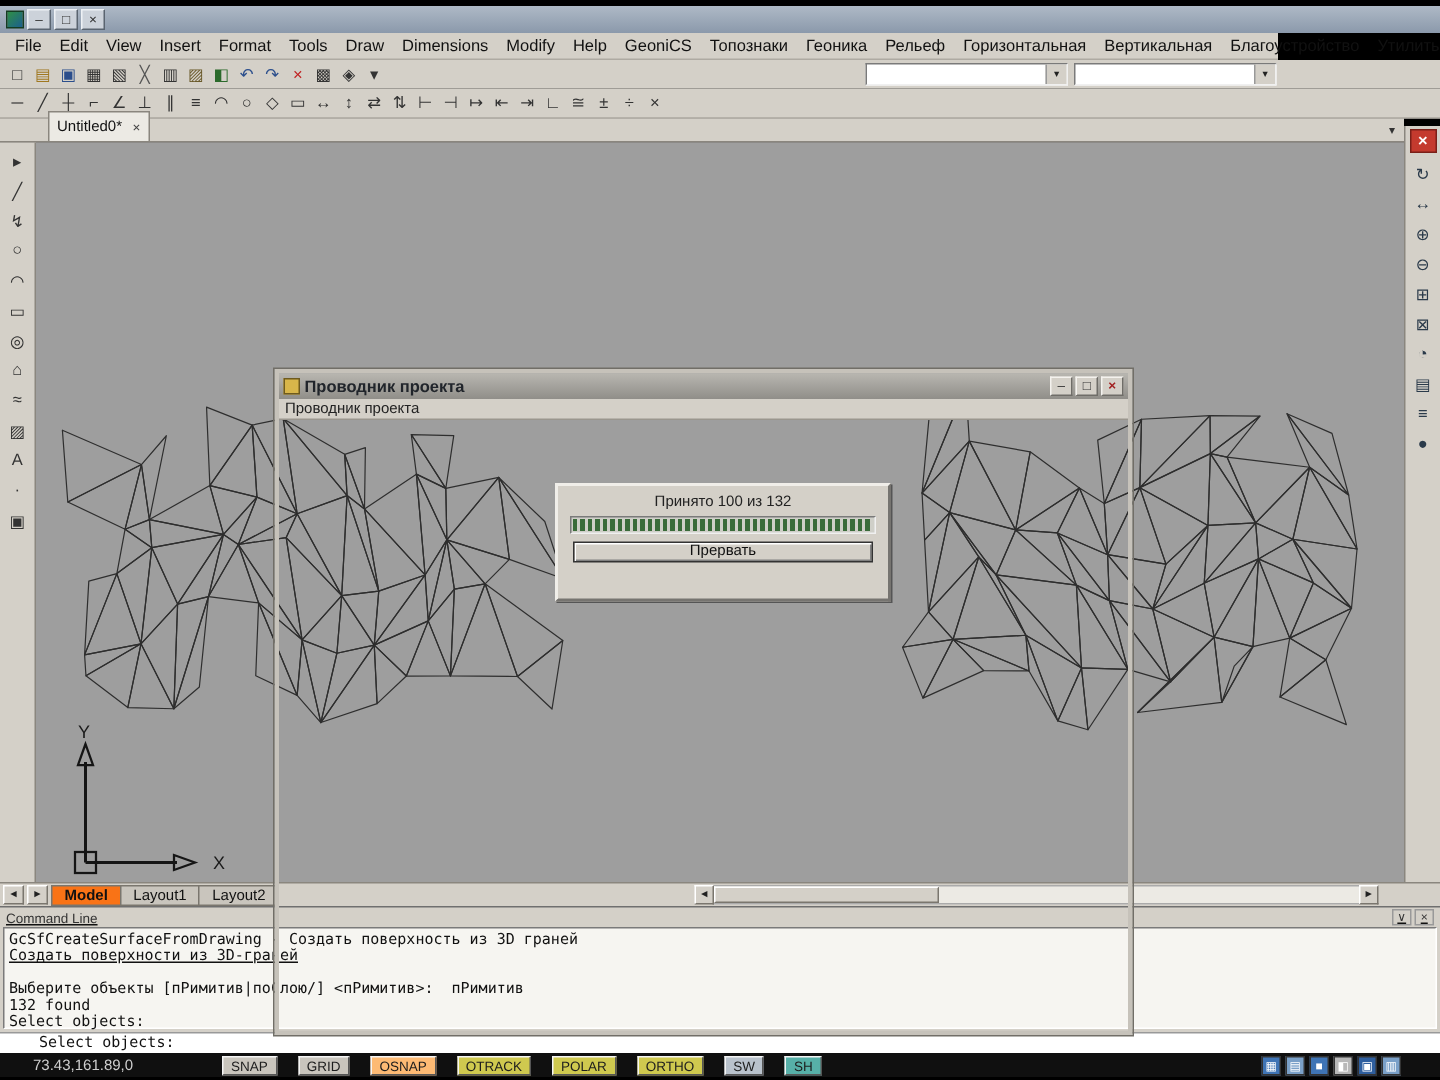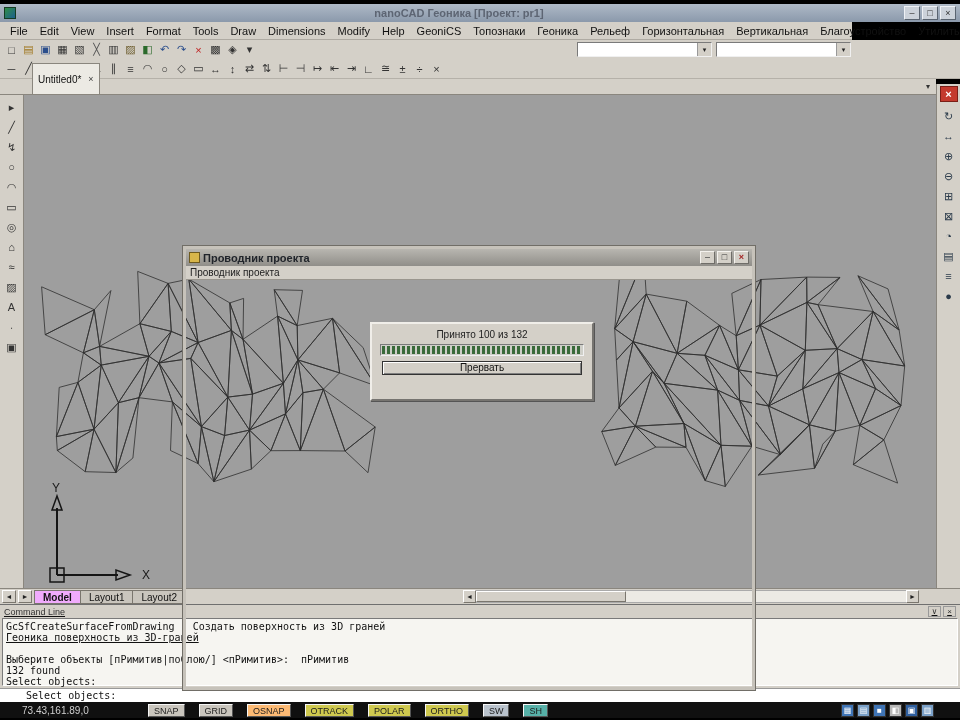--- a/index.html
+++ b/index.html
@@ -20,39 +20,39 @@
 
   .toolbar{background:#d4d0c8;display:flex;align-items:center;}
   #toolbar1{top:40px;left:0;width:960px;height:19px;padding-left:3px;}
   #toolbar2{top:59px;left:0;width:960px;height:20px;padding-left:3px;border-bottom:1px solid #b5b1a9;}
   .tbtn{width:17px;height:17px;display:flex;align-items:center;justify-content:center;font-size:11px;color:#333;flex:0 0 auto;}
   .tb-spacer{width:315px;flex:0 0 auto;}
   .combo{width:135px;height:15px;background:#fff;border:1px solid;border-color:#7a7a7a #f0f0f0 #f0f0f0 #7a7a7a;display:flex;align-items:center;margin-left:4px;font-size:10px;padding-left:3px;}
   .combo-arrow{margin-left:auto;width:14px;height:100%;background:#d4d0c8;border-left:1px solid #999;font-size:7px;text-align:center;line-height:13px;color:#222;}
 
   .tabrow{top:79px;left:0;width:936px;height:16px;background:#d4d0c8;display:flex;align-items:flex-end;padding-left:32px;border-bottom:1px solid #8a867e;}
-  .doc-tab{height:31px;background:#eceae4;border:1px solid #8a867e;border-bottom:none;display:flex;align-items:center;padding:0 5px;font-size:10px;gap:7px;}
+  .doc-tab{height:20px;background:#eceae4;border:1px solid #8a867e;border-bottom:none;display:flex;align-items:center;padding:0 5px;font-size:10px;gap:7px;}
   .doc-tab .closex{font-size:9px;color:#444;}
   .tab-overflow{margin-left:auto;margin-right:6px;font-size:8px;color:#333;align-self:center;}
 
   .left-toolbar{top:95px;left:0;width:24px;height:493px;background:#d4d0c8;display:flex;flex-direction:column;align-items:center;padding-top:2px;border-right:1px solid #8a867e;}
   .left-toolbar .tbtn{width:18px;height:18px;margin:1px 0;}
 
   .right-toolbar{top:84px;right:0;width:24px;height:504px;background:#d4d0c8;display:flex;flex-direction:column;align-items:center;border-left:1px solid #8a867e;padding-top:2px;}
   .close-red{width:18px;height:16px;background:#c43a2e;color:#fff;font-weight:bold;text-align:center;line-height:15px;font-size:11px;border:1px solid #7a1f18;margin-bottom:4px;}
   .right-toolbar .tbtn{width:18px;height:18px;margin:1px 0;color:#2a3a4a;}
 
   .canvas{top:95px;left:24px;width:912px;height:493px;background:#9e9e9e;}
   #mesh-svg{position:absolute;left:0;top:0;width:912px;height:493px;}
   .ucs{position:absolute;left:14px;top:385px;}
 
   .layoutbar{top:588px;left:0;width:960px;height:16px;background:#d4d0c8;display:flex;align-items:center;border-top:1px solid #8a867e;}
   .lt-arrow{width:14px;height:13px;font-size:7px;text-align:center;line-height:12px;color:#222;background:#d4d0c8;border:1px solid;border-color:#fff #7a766e #7a766e #fff;margin-left:2px;flex:0 0 auto;}
   .lt-tab{height:14px;padding:0 8px;font-size:10px;line-height:13px;border:1px solid #7a766e;background:#c9c5bd;margin-left:-1px;flex:0 0 auto;}
-  .lt-tab.active{background:#f0abfc;font-weight:bold;}
+  .lt-tab.active{background:#f97316;font-weight:bold;}
   .hscroll{position:absolute;left:463px;top:590px;width:456px;height:13px;display:flex;z-index:3;}
   .sb-btn{width:13px;height:13px;background:#d4d0c8;border:1px solid;border-color:#fff #7a766e #7a766e #fff;font-size:7px;line-height:11px;text-align:center;color:#222;flex:0 0 auto;}
   .sb-track{flex:1;background:#eceae4;border-top:1px solid #aaa;border-bottom:1px solid #aaa;position:relative;}
   .sb-thumb{position:absolute;left:0;top:0;width:150px;height:100%;background:#d4d0c8;border:1px solid;border-color:#fff #7a766e #7a766e #fff;}
 
   .cmdpanel{top:604px;left:0;width:960px;height:84px;background:#d4d0c8;border-top:1px solid #6f6f6f;}
   .cmd-header{height:13px;display:flex;align-items:center;padding:0 4px;text-decoration:underline;}
   .cmd-title{font-size:9px;color:#333;}
   .cmd-hbtns{margin-left:auto;display:flex;gap:2px;}
   .cmd-hbtn{width:13px;height:11px;font-size:8px;line-height:10px;text-align:center;color:#333;background:#d4d0c8;border:1px solid #999;}
@@ -85,21 +85,20 @@
   .pg-fill{height:100%;background:repeating-linear-gradient(90deg,#3a6b3a 0 3px,transparent 3px 5px);}
   .pg-cancel{display:block;margin:5px auto 0;width:200px;height:14px;background:#d4d0c8;border:1px solid #333;box-shadow:inset 1px 1px 0 #fff,inset -1px -1px 0 #808080;font-size:10px;text-align:center;line-height:12px;color:#111;}
 </style>
 </head>
 <body>
 
 <div class="abs black-top"></div>
 
 <div class="abs titlebar">
   <div class="app-icon"></div>
-  <div class="title-text">nanoCAD Геоника [Проект: pr1]</div>
   <div style="display:flex" id="win-controls">
       <div class="win-btn">–</div>
       <div class="win-btn">□</div>
       <div class="win-btn">×</div>
     </div>
 </div>
 
 <div class="abs menubar" id="menu-bar">
     <div class="menu-item">File</div>
     <div class="menu-item">Edit</div>
@@ -401,21 +400,21 @@
 <div class="abs cmdpanel">
   <div class="cmd-header">
     <div class="cmd-title">Command Line</div>
     <div class="cmd-hbtns">
       <div class="cmd-hbtn">∨</div>
       <div class="cmd-hbtn">×</div>
     </div>
   </div>
   <div class="cmd-body" id="cmd-body">
       <div class="cmdline">GcSfCreateSurfaceFromDrawing - Создать поверхность из 3D граней</div>
-      <div class="cmdline underline">Геоника поверхность из 3D-граней</div>
+      <div class="cmdline underline">Создать поверхности из 3D-граней</div>
       <div class="cmdline"></div>
       <div class="cmdline">Выберите объекты [пРимитив|поСлою/] &lt;пРимитив&gt;:  пРимитив</div>
       <div class="cmdline">132 found</div>
       <div class="cmdline">Select objects:</div>
     </div>
 </div>
 
 <div class="abs promptline">Select objects:</div>
 
 <div class="abs statusbar">

